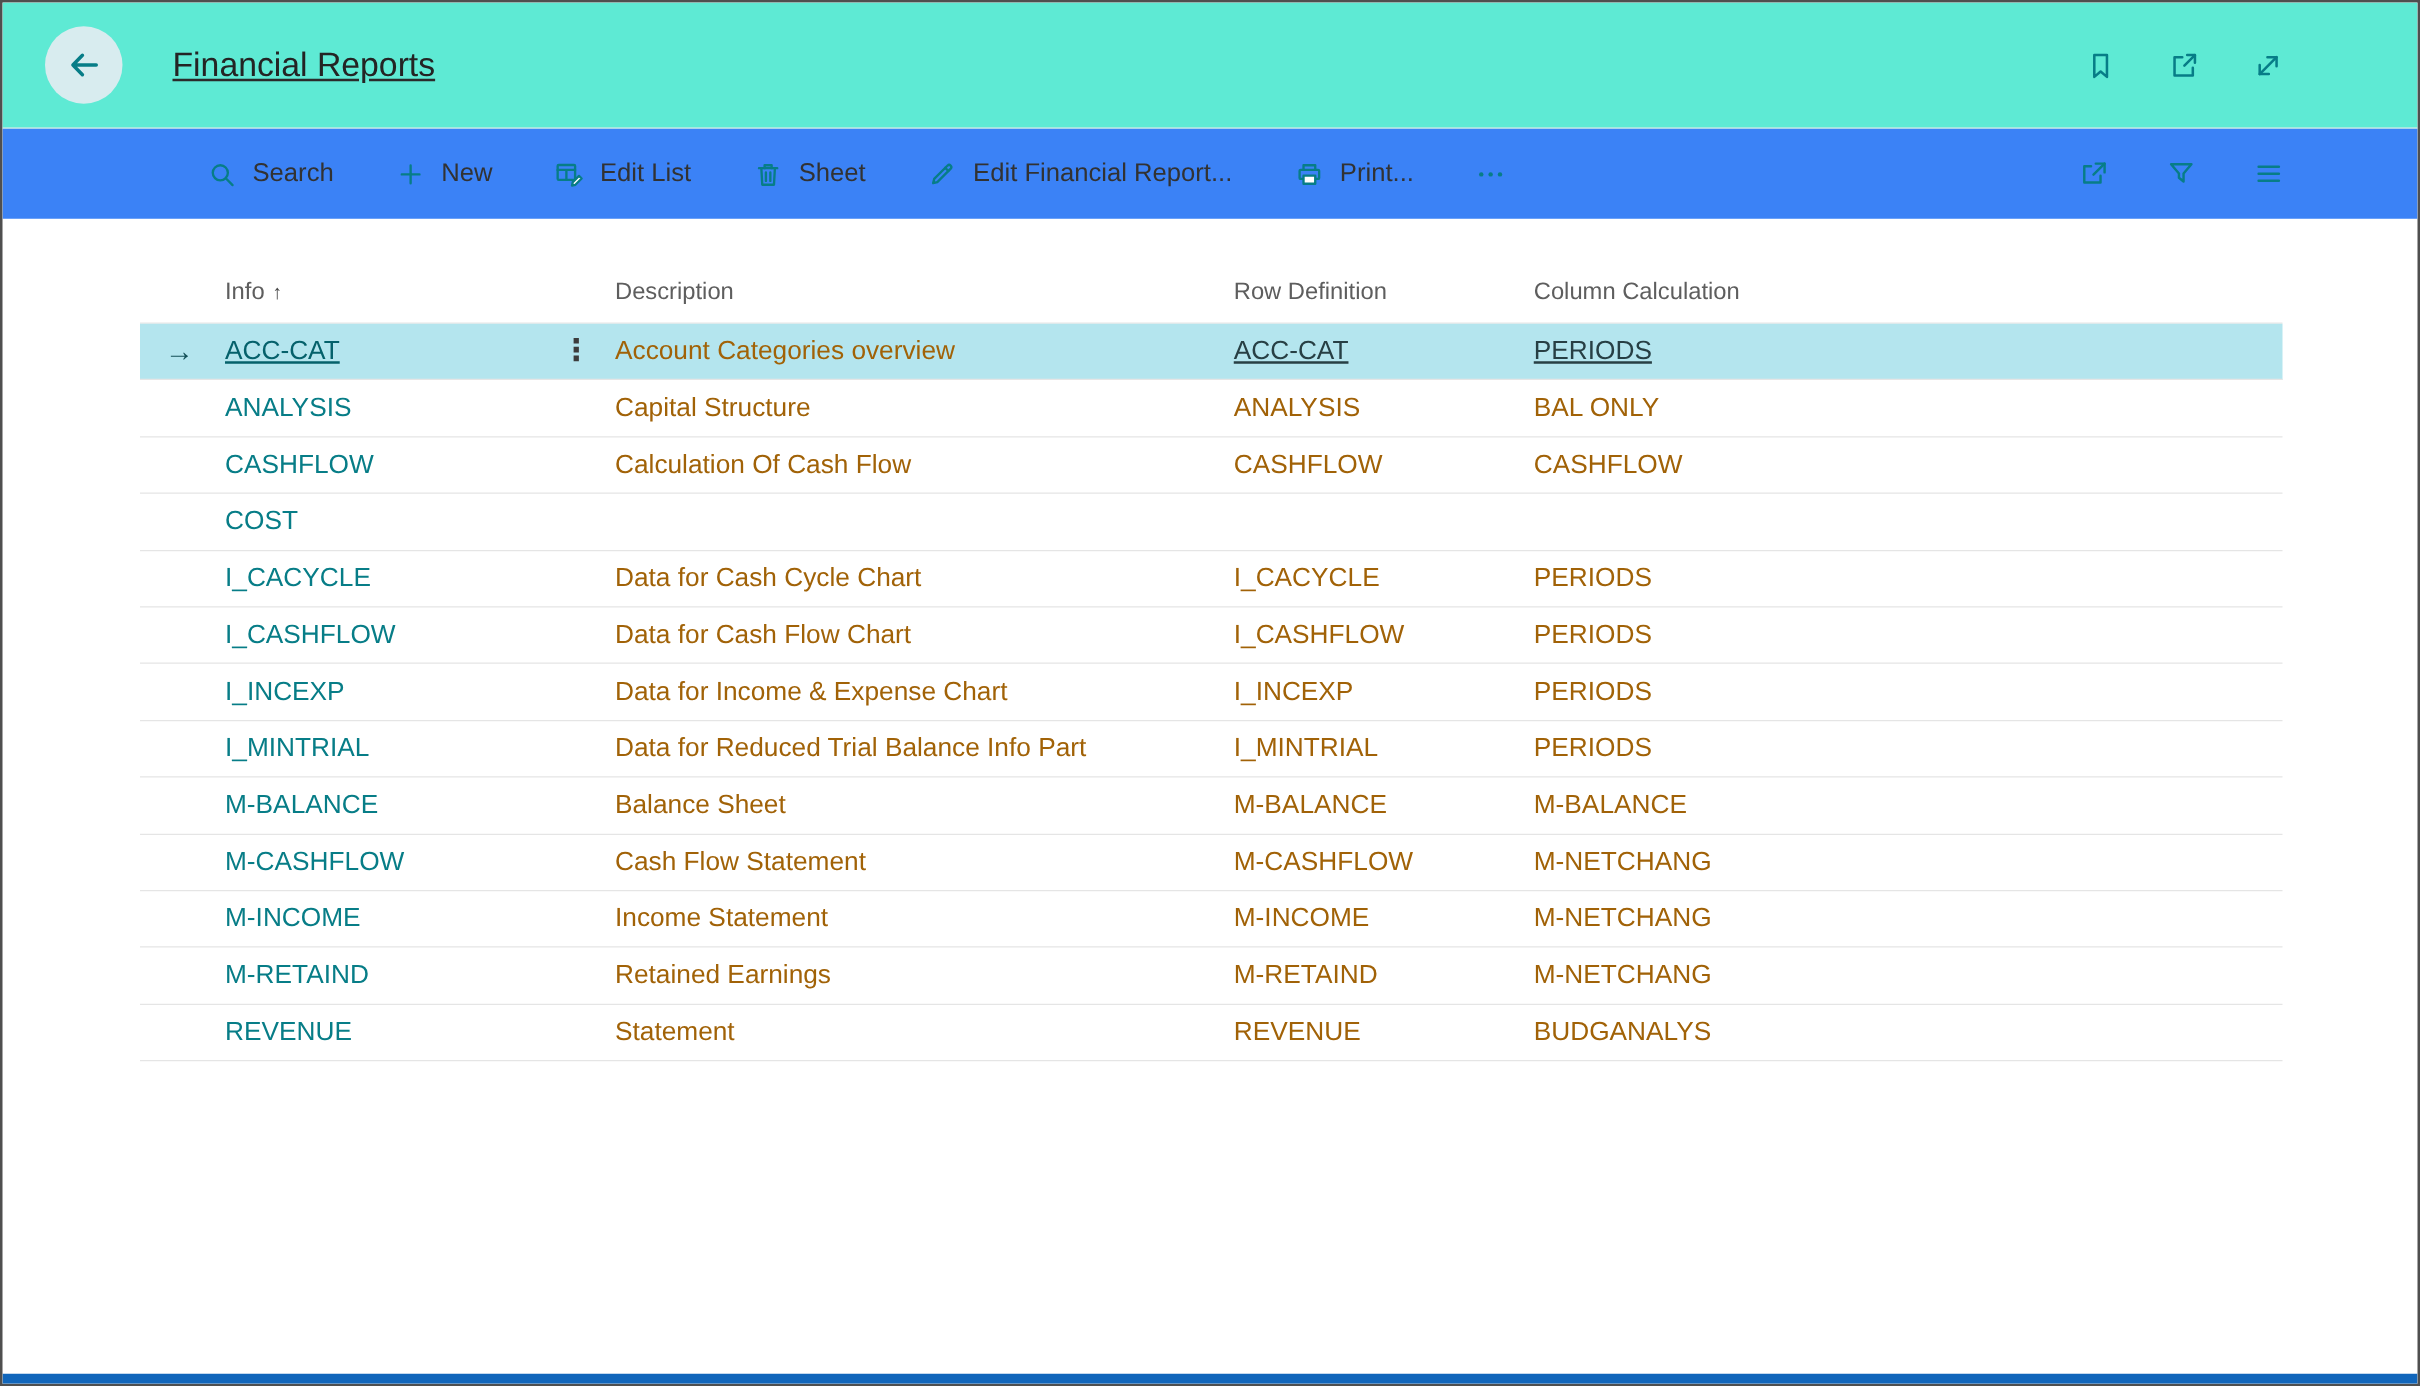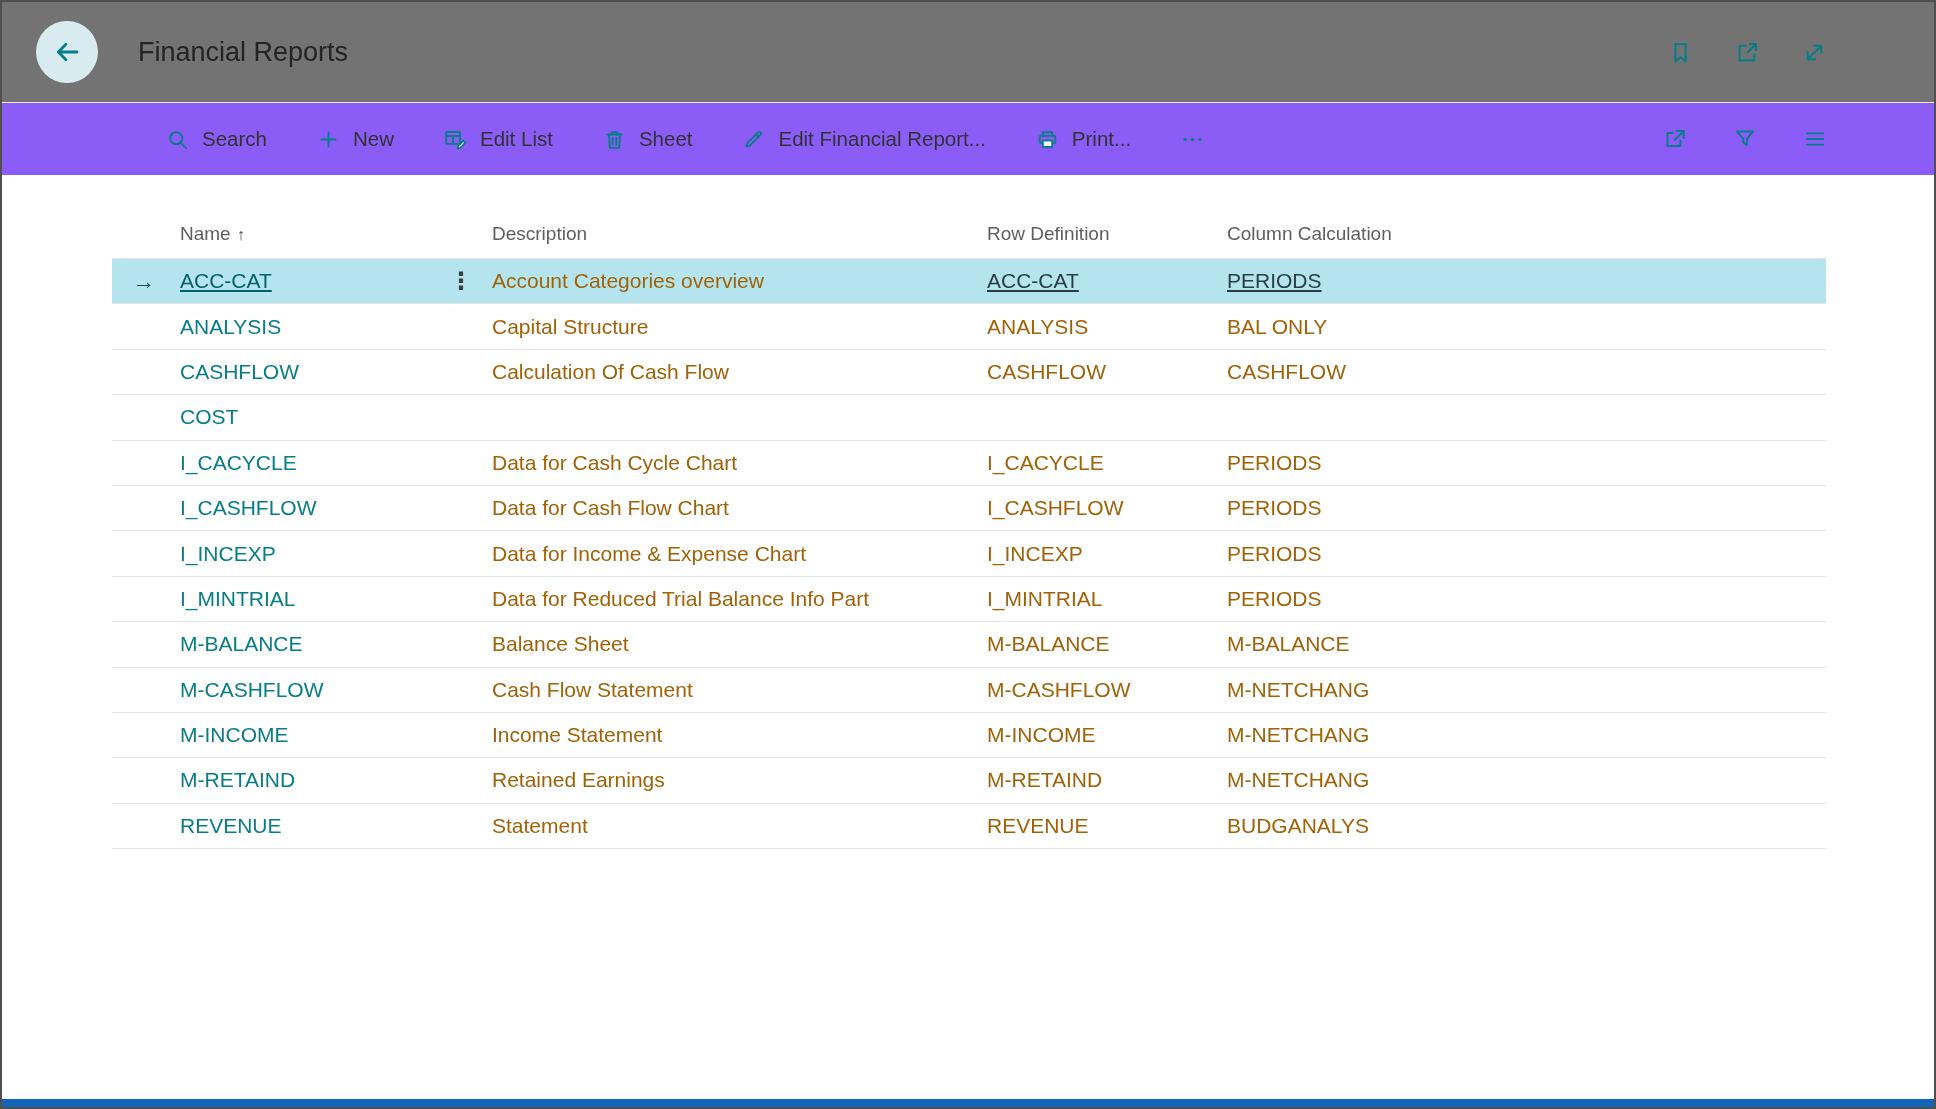--- a/index.html
+++ b/index.html
@@ -15,21 +15,22 @@
     background:#fff;
     border:2px solid #4f4f4f;
     overflow:hidden;
   }
   
   .top-header {
     height:101px;
     display:flex; align-items:center;
     padding:0 106px 0 34px;
     border-bottom:1px solid #ececec;
-    background:#737373;
+    background:#5eead4;
+    text-decoration:underline;
   }
   .back-btn {
     width:62px; height:62px; border-radius:50%;
     background:#d8ecef; border:none;
     display:flex; align-items:center; justify-content:center;
     cursor:pointer; flex:0 0 auto;
   }
   .back-btn svg { color:#0d6b75; }
   .page-title {
     font-size:27px; font-weight:400; color:#242424;
@@ -43,21 +44,21 @@
   svg.icon {
     color:var(--accent,#077d87);
     stroke:currentColor; fill:none;
     stroke-width:1.8; stroke-linecap:round; stroke-linejoin:round;
   }
   
   .toolbar {
     height:72px;
     display:flex; align-items:center;
     padding:0 106px 0 163px;
-    background:#8b5cf6;
+    background:#3b82f6;
   }
   .tb-item {
     display:flex; align-items:center; gap:12px;
     background:none; border:none;
     font-family:inherit; font-size:20.5px; color:#323232;
     cursor:pointer; margin-right:49px; white-space:nowrap;
   }
   .toolbar-right { margin-left:auto; display:flex; align-items:center; gap:44px; }
   
   .table { margin:34px 108px 0 110px; font-size:21px; }
@@ -204,21 +205,21 @@
           <path d="M4.5 6.8 h15 M4.5 12 h15 M4.5 17.2 h15"></path>
         </svg>
       </button>
     </div>
   </div>
 
   <div class="table">
     <div class="thead">
       <span></span>
       <span>
-        <span>Name</span><span class="sort">↑</span>
+        <span>Info</span><span class="sort">↑</span>
       </span>
       <span></span>
       <span>Description</span>
       <span>Row Definition</span>
       <span>Column Calculation</span>
     </div>
     <div class="tbody">
         <div class="trow selected">
     <span class="arrow">→</span>
     <span class="name"><a>ACC-CAT</a></span>

